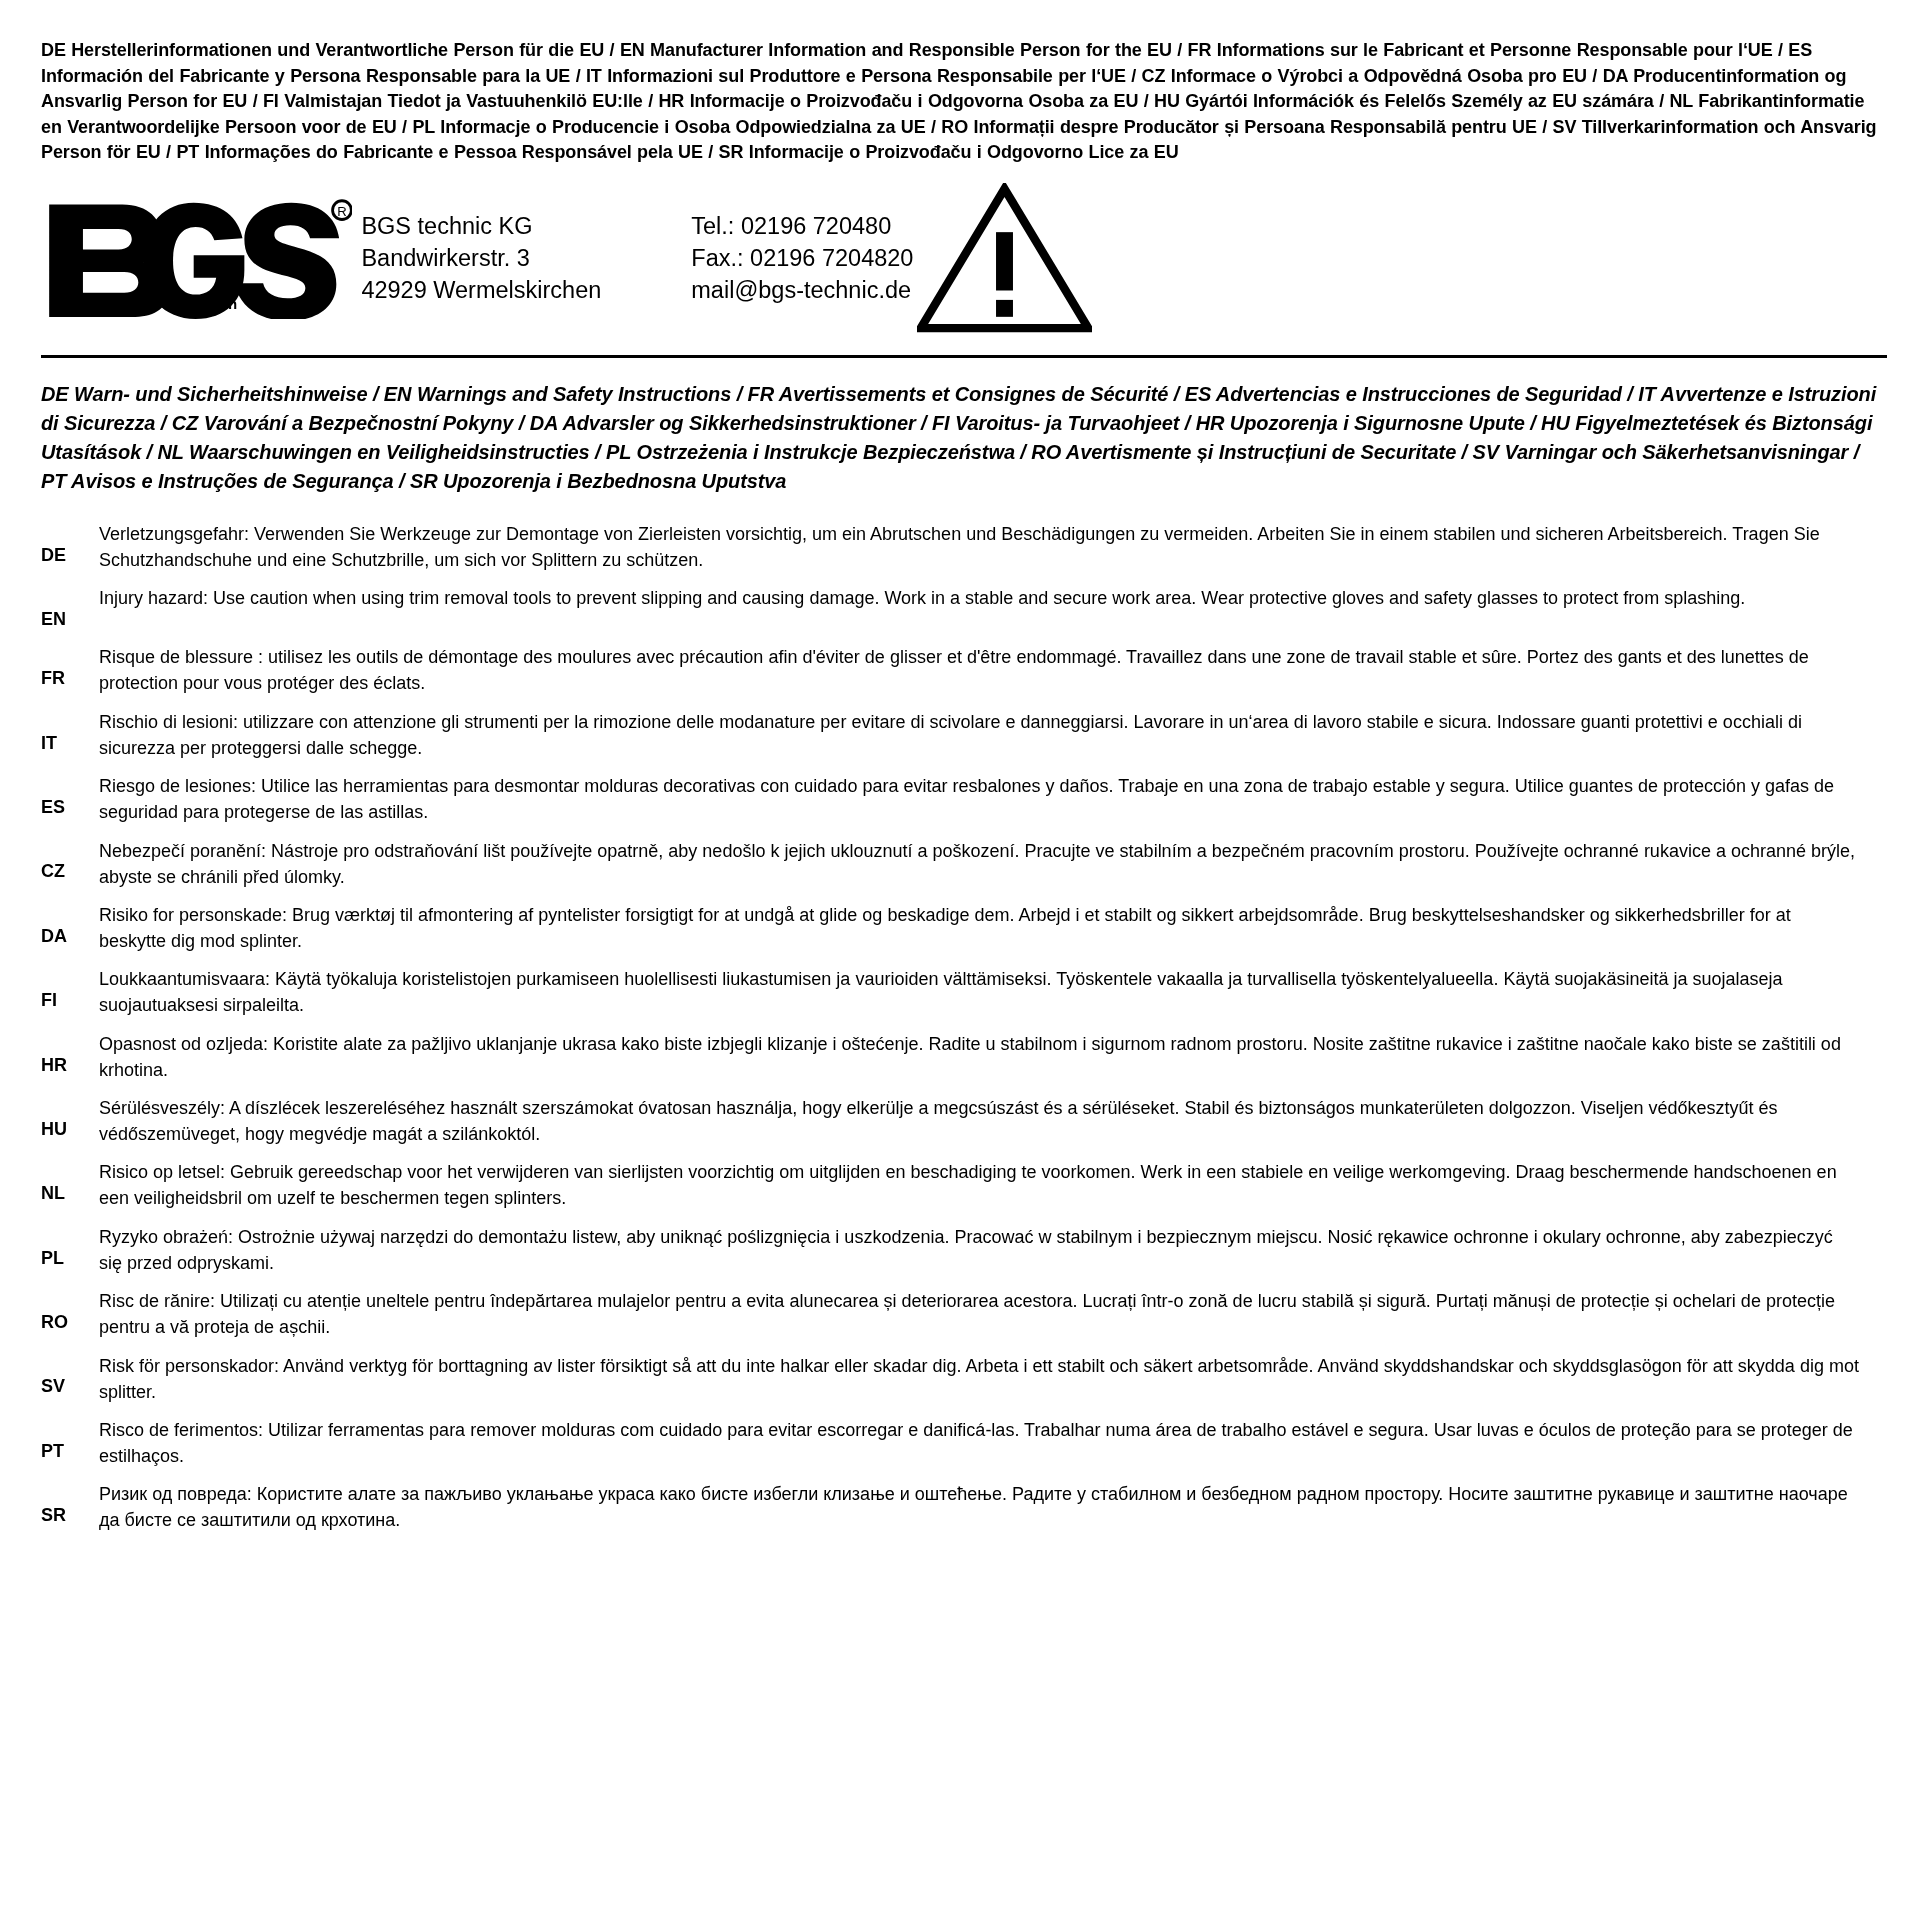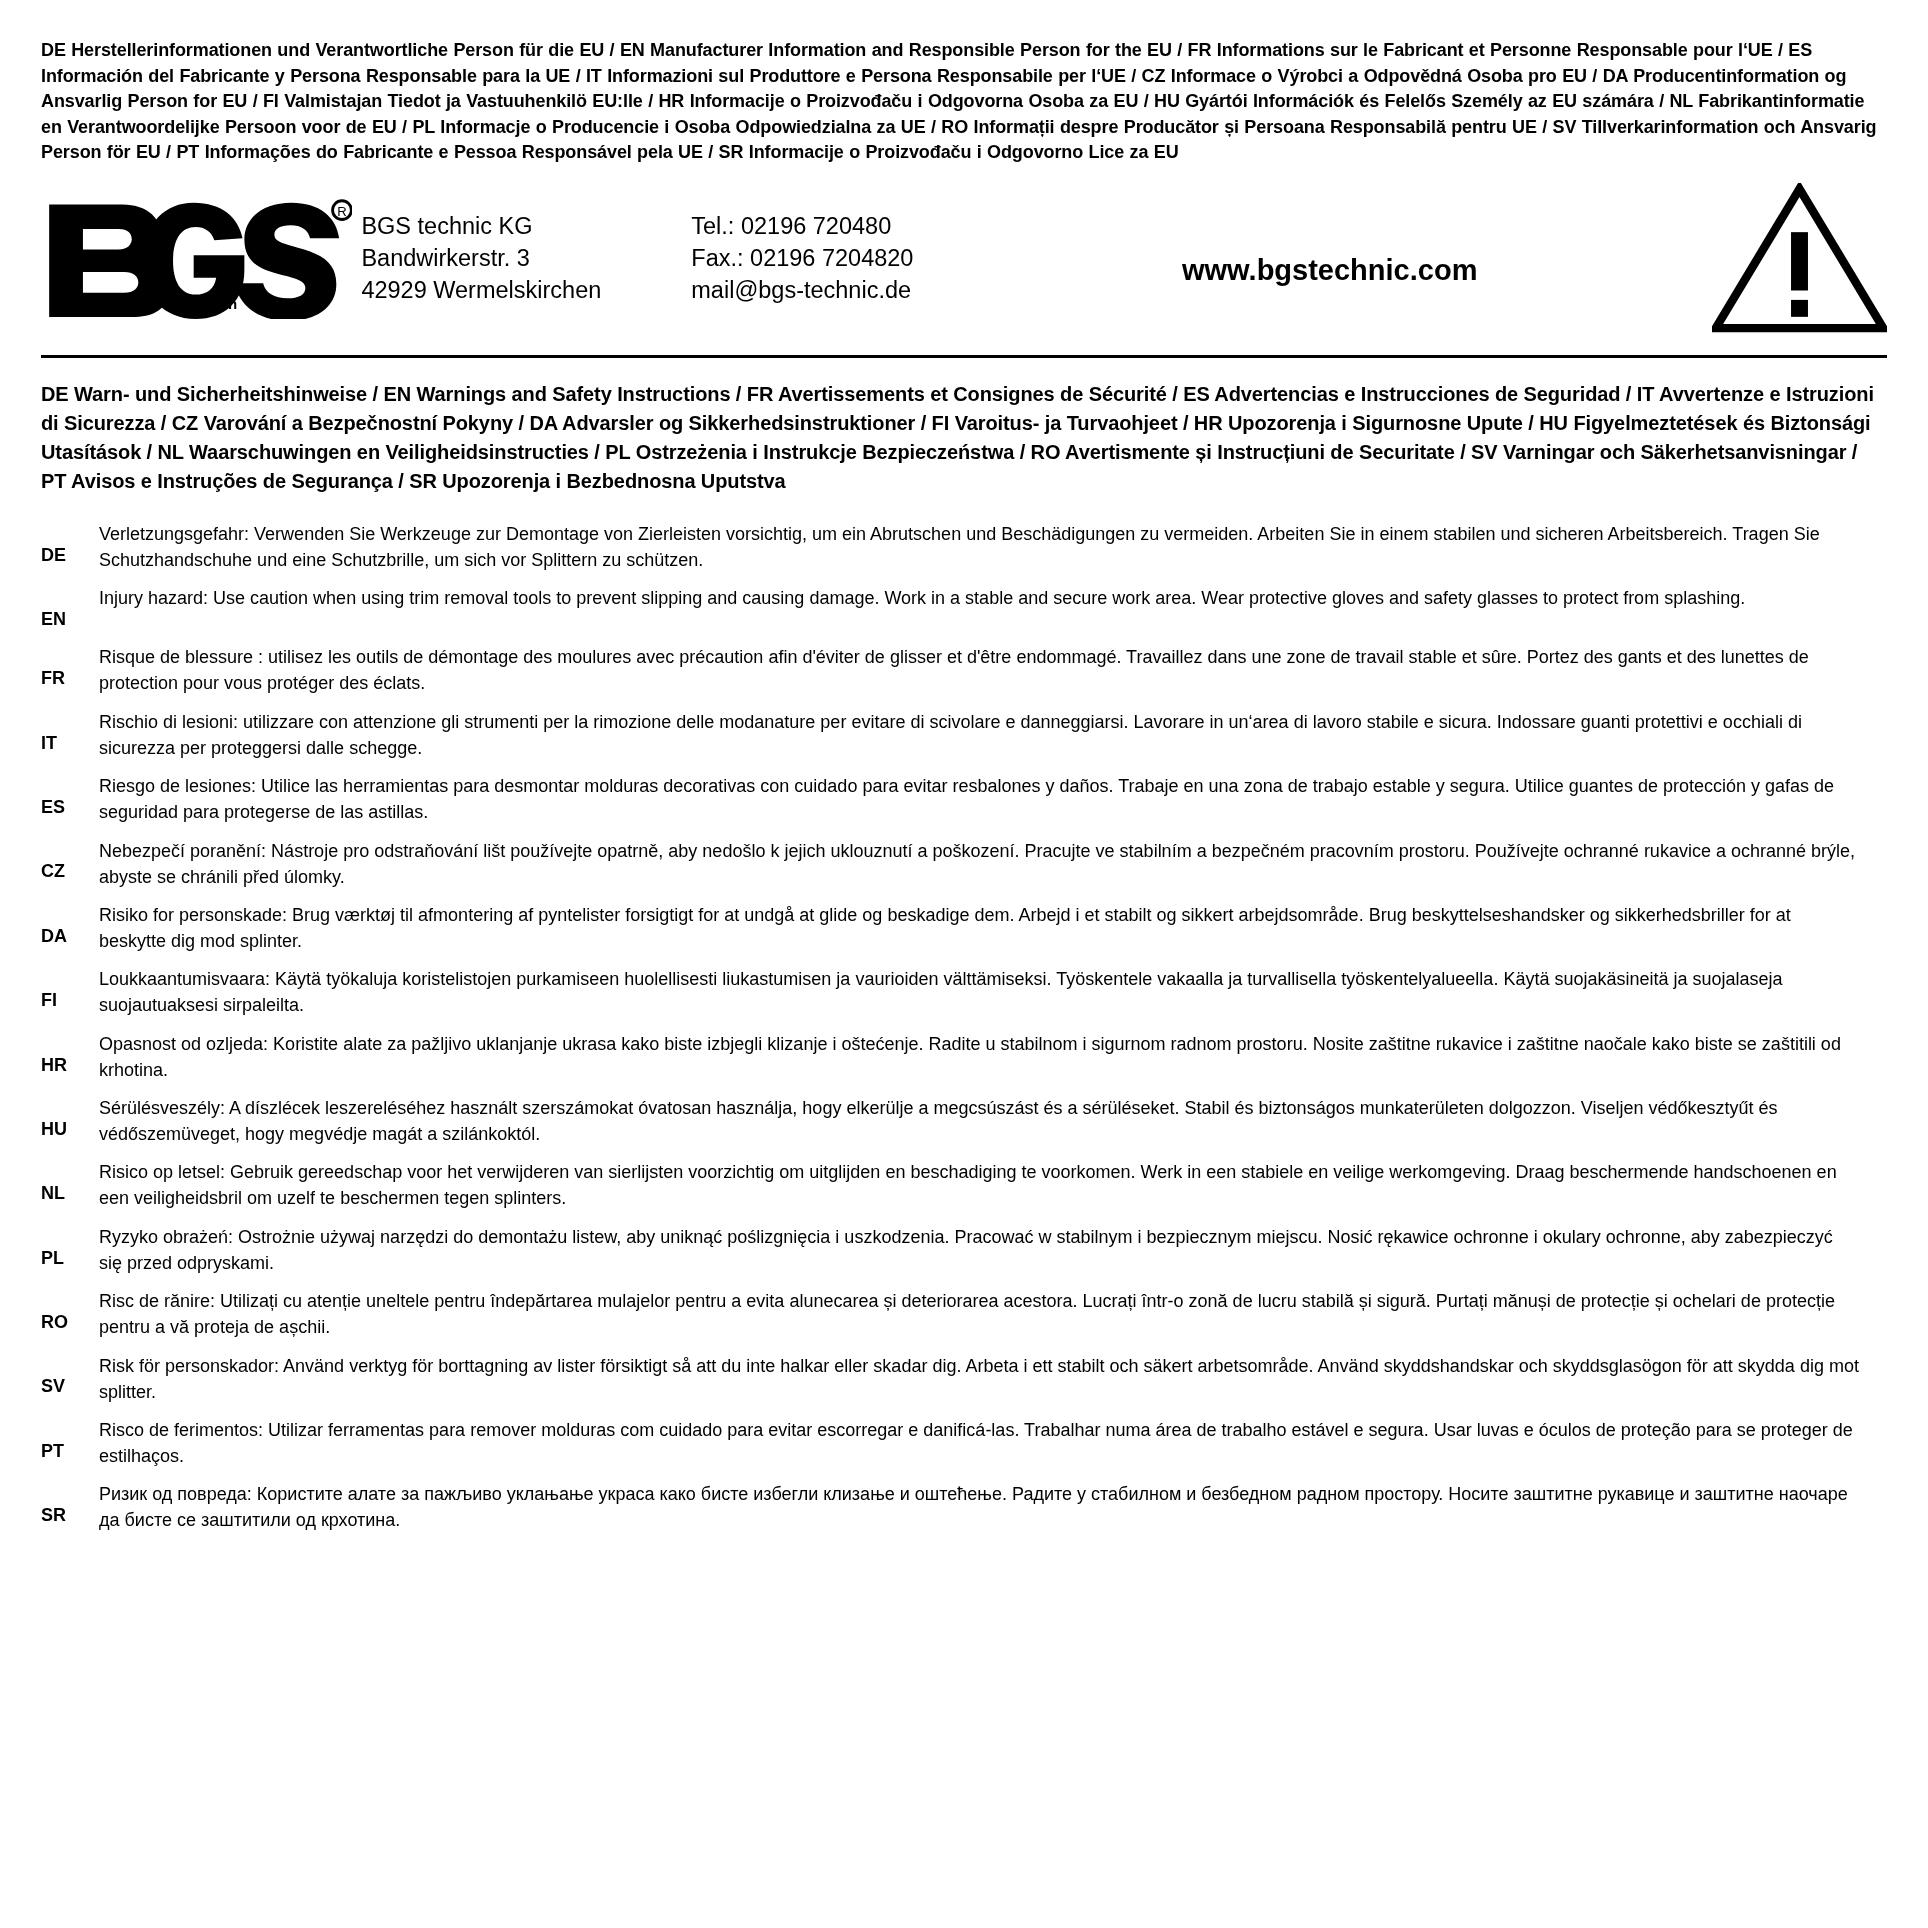--- a/index.html
+++ b/index.html
@@ -77,20 +77,21 @@
     align-items: center;
   }
 
   
   .warn-heading {
     font-size: 20px;
     font-weight: bold;
     line-height: 1.45;
     letter-spacing: -0.1px;
     margin: 22.6px 0 24.5px 0;
+    font-style: italic;
   }
 
   
   .lang-list { margin: 0; }
   .lang-row {
     display: flex;
     align-items: flex-start;
     margin-bottom: 12.2px;
   }
   .lang-code {
@@ -140,21 +141,20 @@
       <div>Bandwirkerstr. 3</div>
       <div>42929 Wermelskirchen</div>
     </div>
 
     <div class="contact-block">
       <div>Tel.: 02196 720480</div>
       <div>Fax.: 02196 7204820</div>
       <div>mail@bgs-technic.de</div>
     </div>
 
-    <div class="web-block">www.bgstechnic.com</div>
 
     <div class="warn-tri">
       <svg width="175" height="151" viewBox="0 0 186 160" aria-hidden="true">
         <polygon points="93,6 182,154 4,154" fill="none" stroke="#000" stroke-width="9"></polygon>
         <rect x="84" y="52" width="18" height="62" fill="#000"></rect>
         <rect x="84" y="124" width="18" height="18" fill="#000"></rect>
       </svg>
     </div>
   </div>
 

